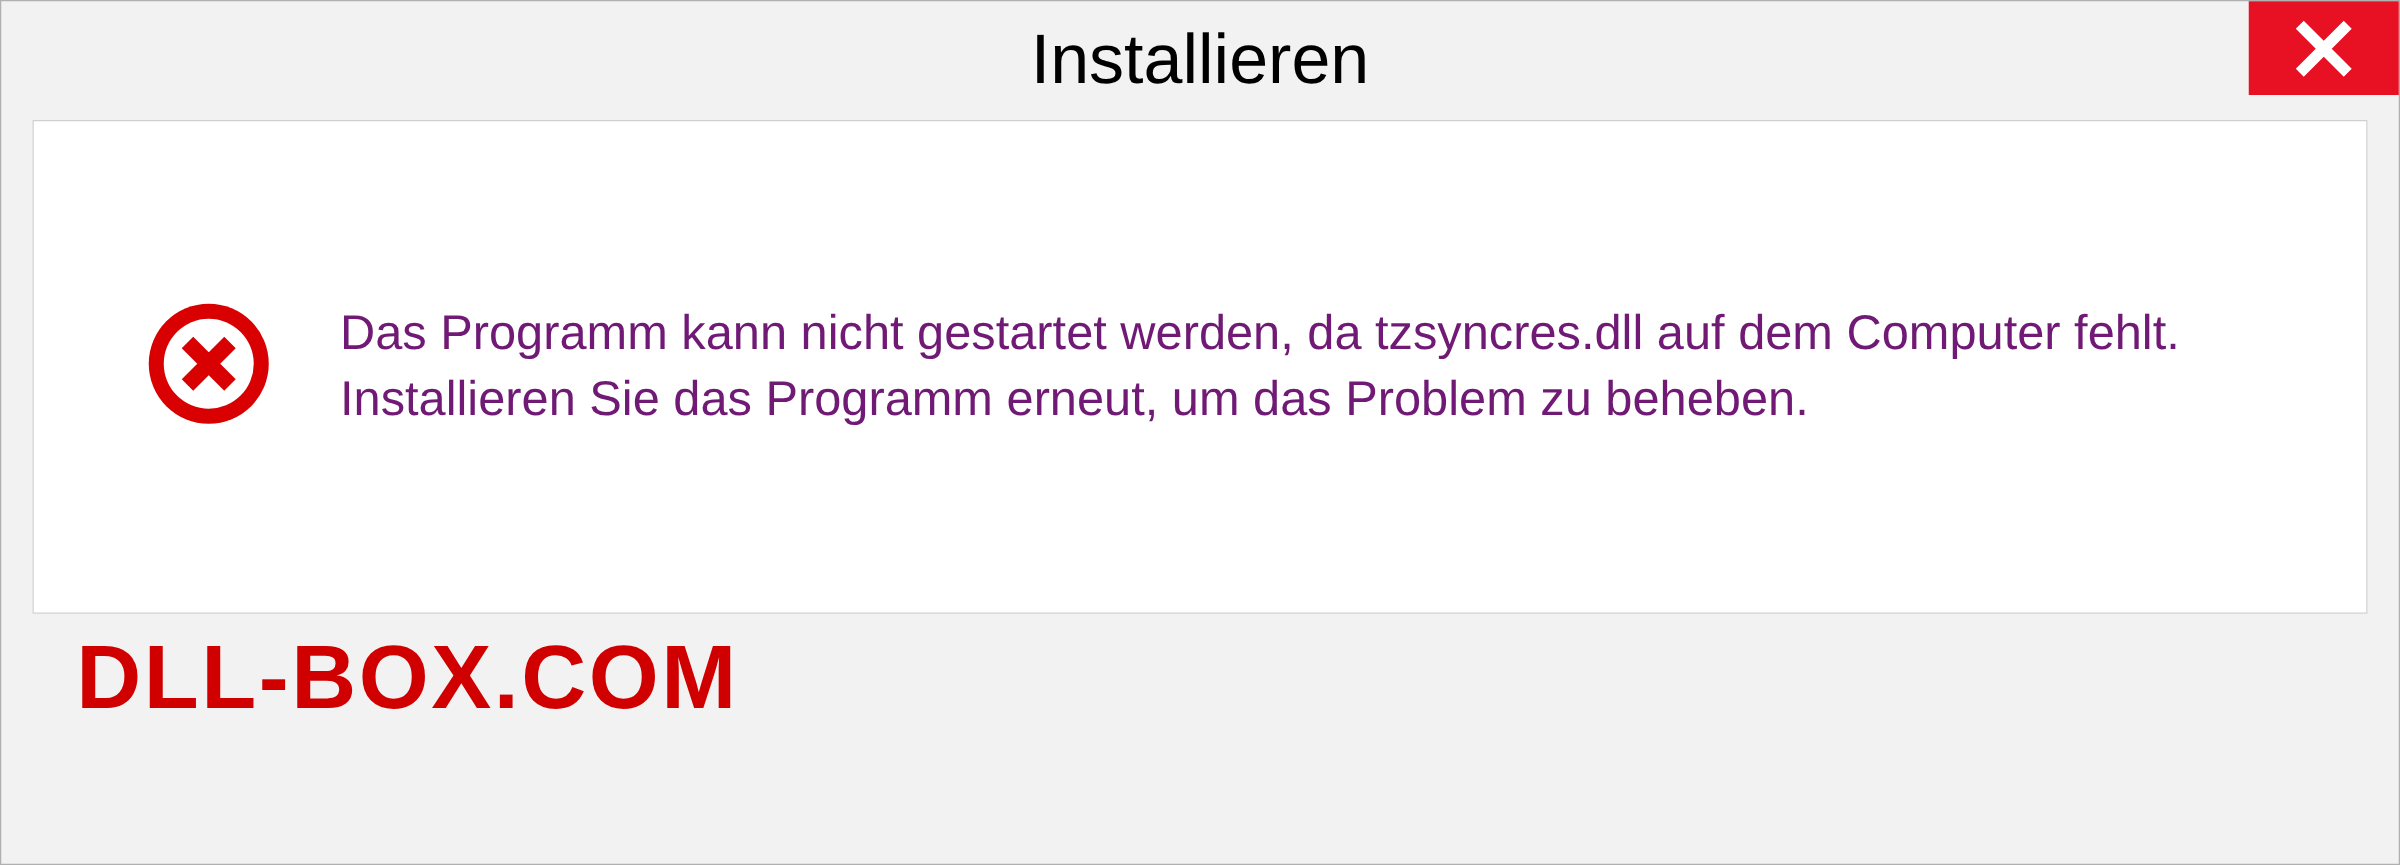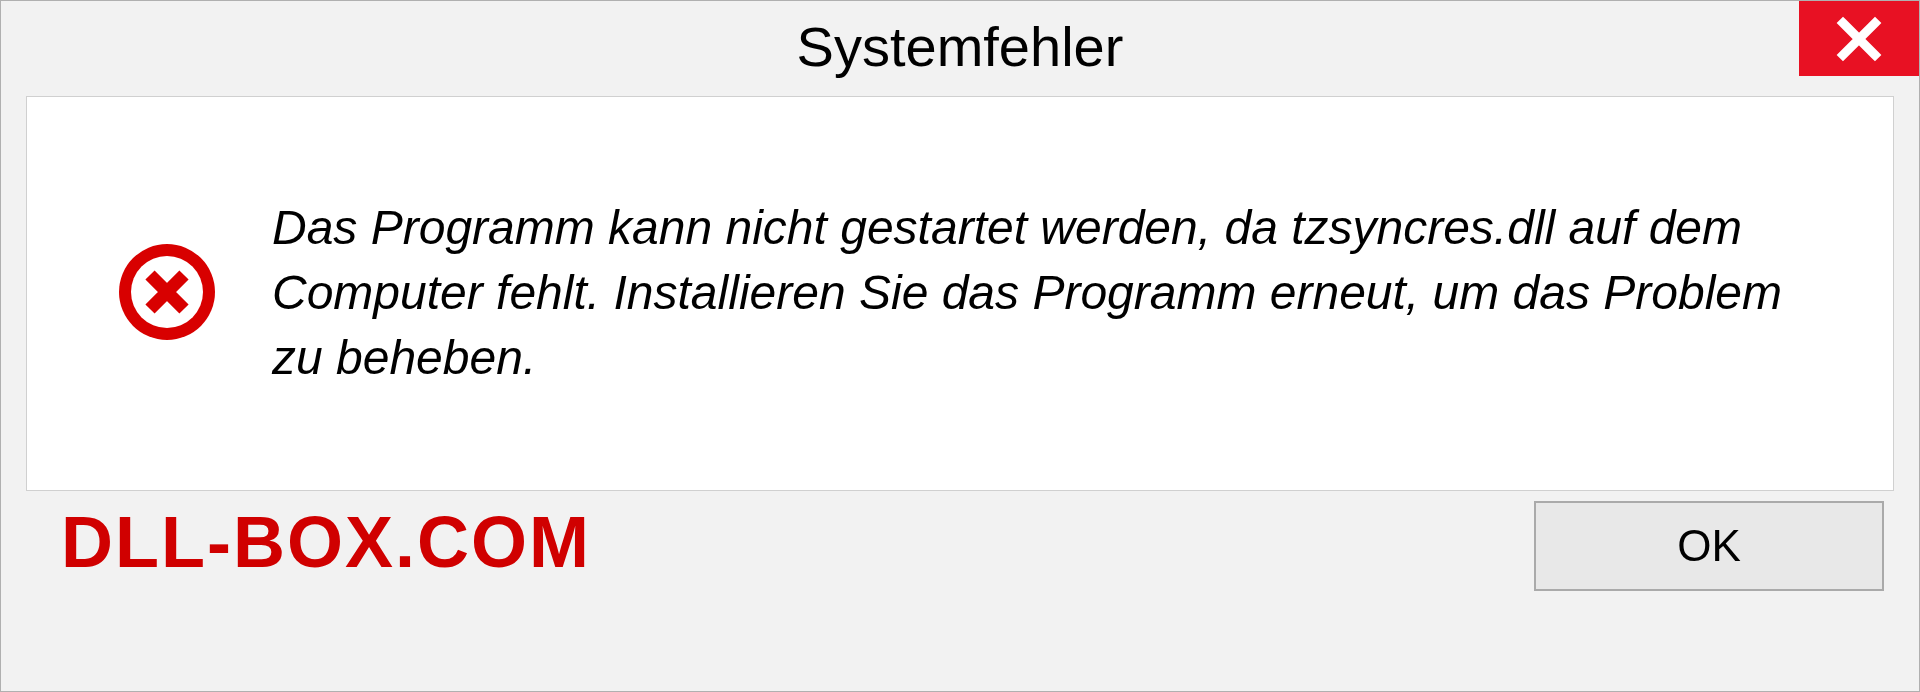--- a/index.html
+++ b/index.html
@@ -60,25 +60,24 @@
     }
     .error-icon-wrapper {
       flex-shrink: 0;
       margin-right: 55px;
     }
     .error-icon {
       width: 100px;
       height: 100px;
     }
     .error-message {
-      font-size: 48px;
-      color: #000000;
+      font-size: 39px;
+      color: #701a75;
       line-height: 1.35;
       padding-right: 60px;
-      font-style: italic;
     }
     .footer {
       position: absolute;
       bottom: 0;
       left: 0;
       right: 0;
       height: 190px;
       display: flex;
       justify-content: space-between;
       padding: 0 35px 0 60px;
@@ -102,39 +101,36 @@
       justify-content: center;
       cursor: pointer;
     }
   </style>
 </head>
 <body>
 
 <div class="dialog-window">
 
   <div class="titlebar">
-    <div class="dialog-title">Systemfehler</div>
+    <div class="dialog-title">Installieren</div>
     <div class="close-button">
       <svg viewBox="0 0 24 24">
         <path d="M4 4 L20 20 M20 4 L4 20" stroke="#ffffff" stroke-width="4.5" stroke-linecap="square" fill="none"></path>
       </svg>
     </div>
   </div>
 
   <div class="content-panel">
     <div class="error-icon-wrapper">
       <svg class="error-icon" viewBox="0 0 100 100">
         <circle cx="50" cy="50" r="48" fill="#d80000"></circle>
         <circle cx="50" cy="50" r="36" fill="#ffffff"></circle>
         <path d="M33 33 L67 67 M67 33 L33 67" stroke="#d80000" stroke-width="13" stroke-linecap="butt" fill="none"></path>
       </svg>
     </div>
     <div class="error-message">Das Programm kann nicht gestartet werden, da tzsyncres.dll auf dem Computer fehlt. Installieren Sie das Programm erneut, um das Problem zu beheben.</div>
   </div>
 
   <div class="footer">
     <div class="watermark">DLL-BOX.COM</div>
-    <div class="ok-button">
-      <span>OK</span>
-    </div>
   </div>
 
 </div>
 
 </body></html>

